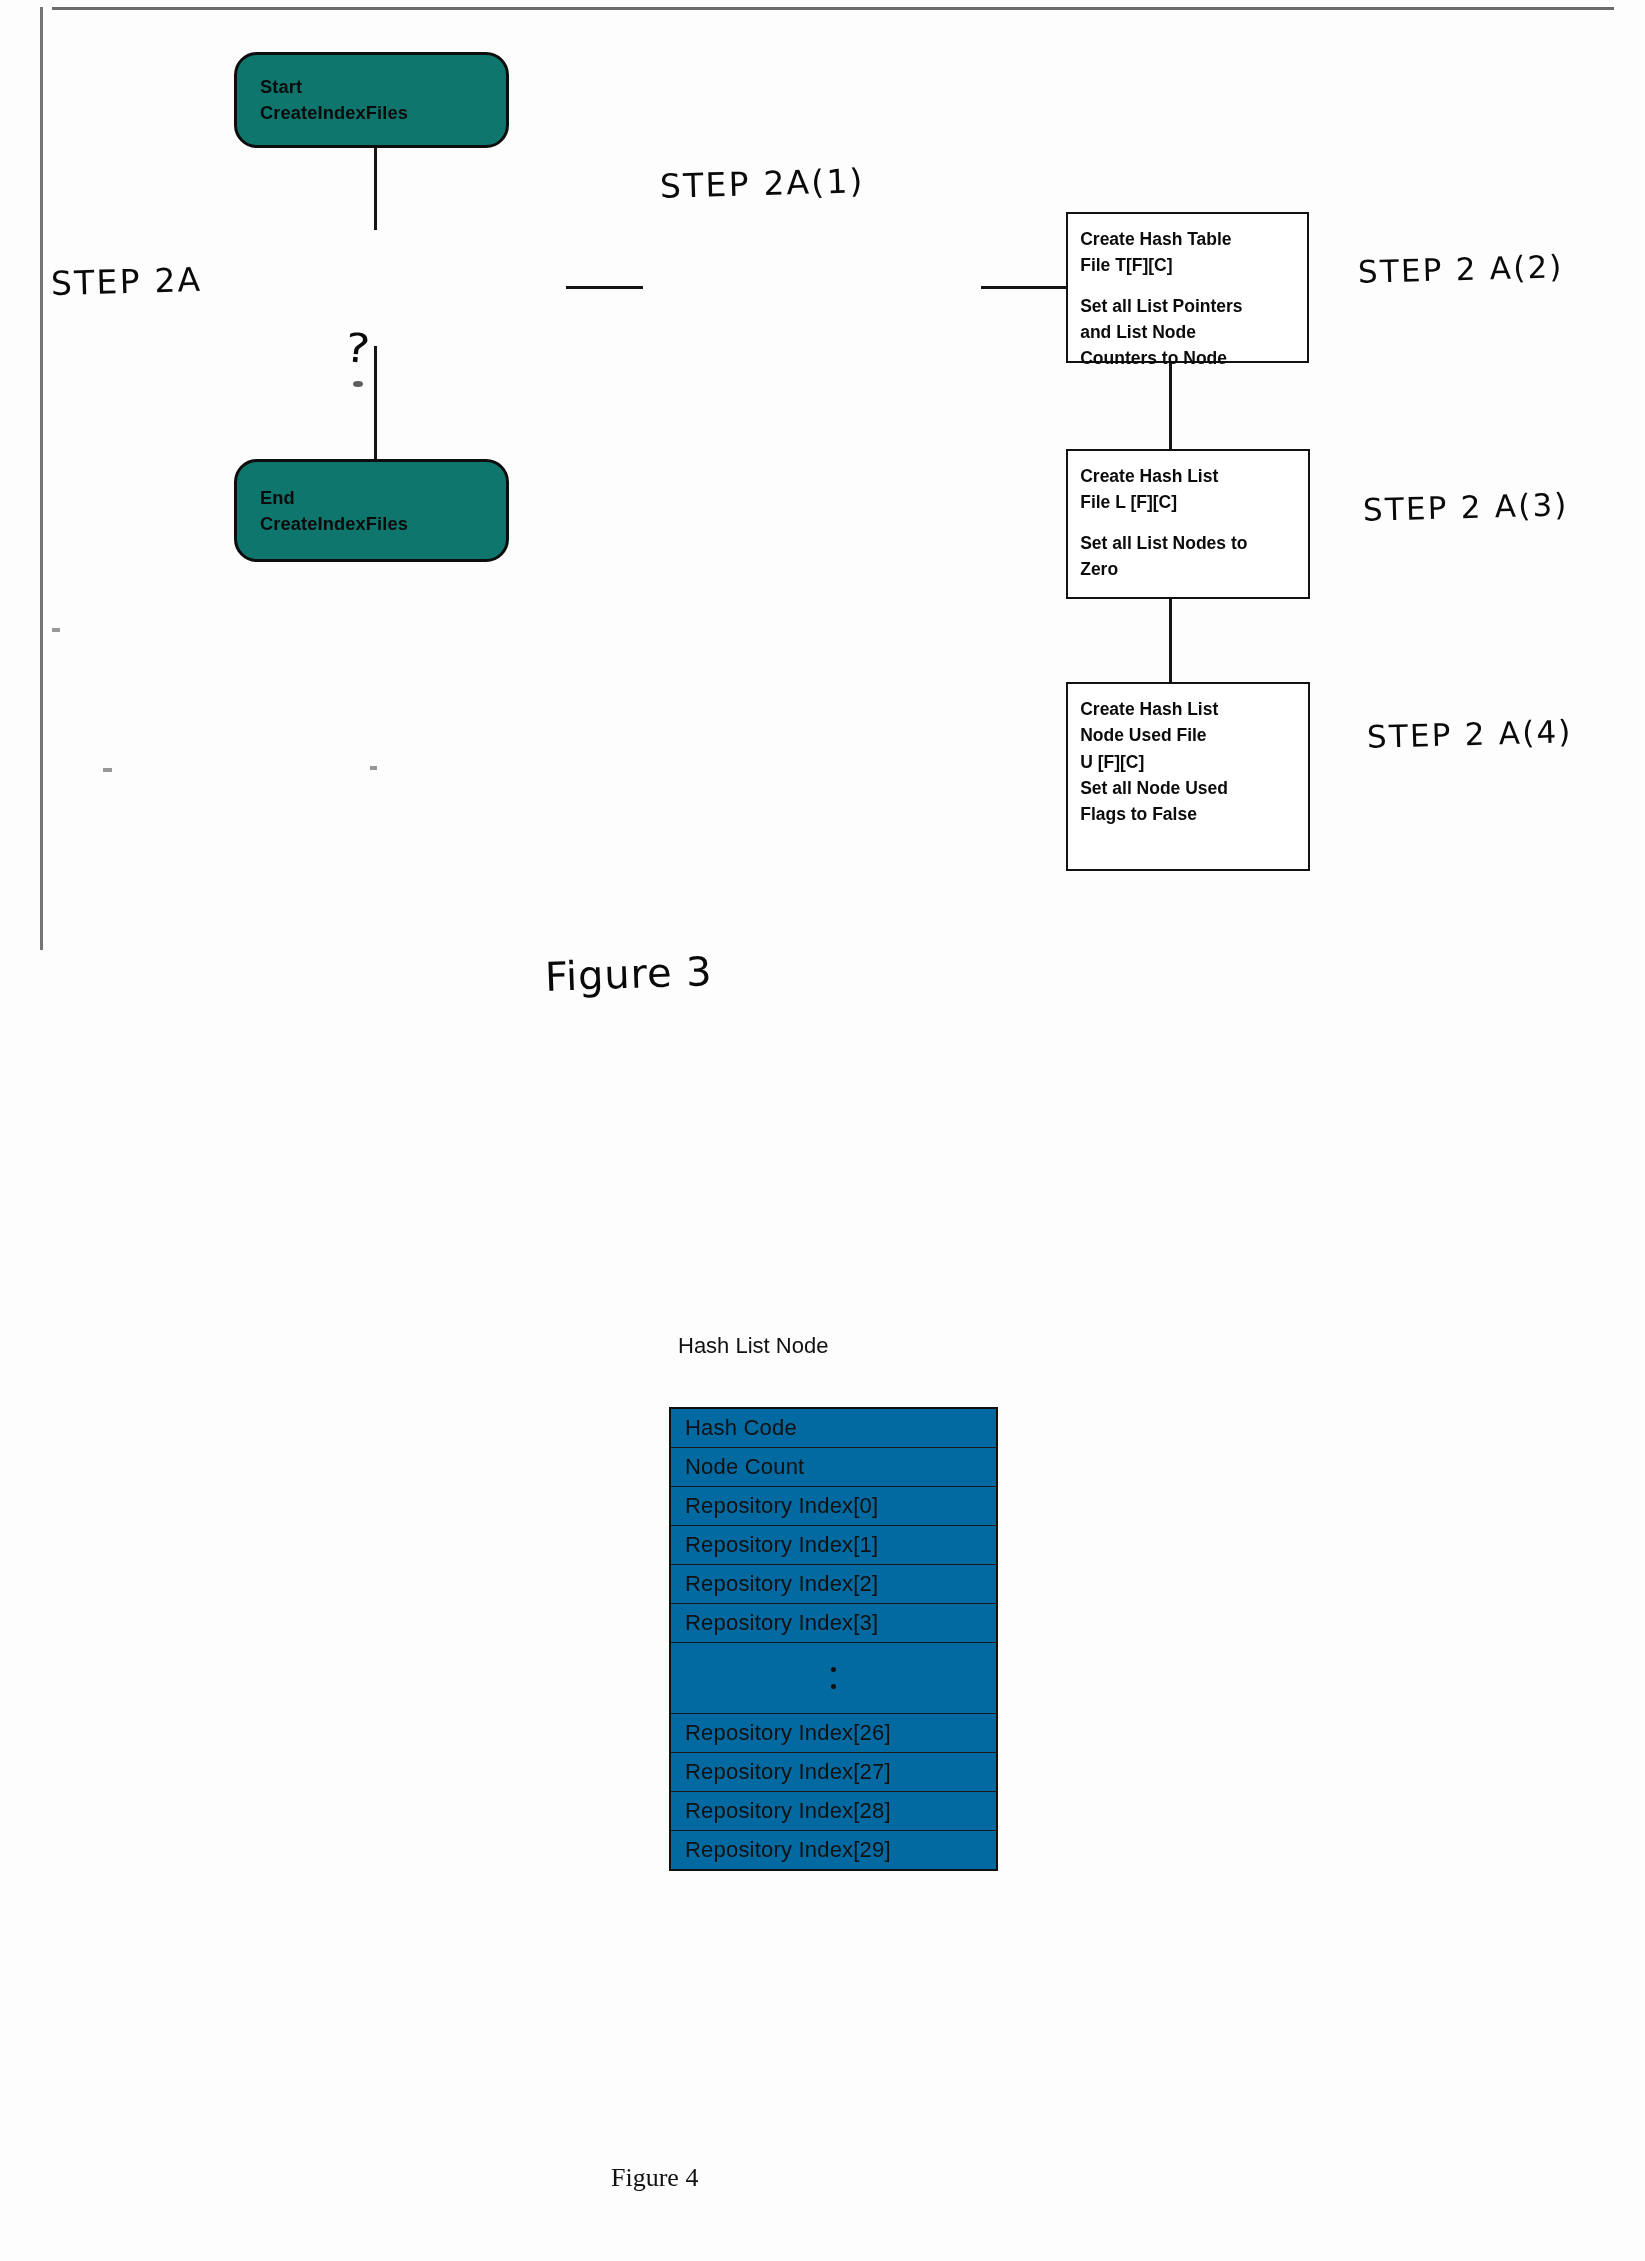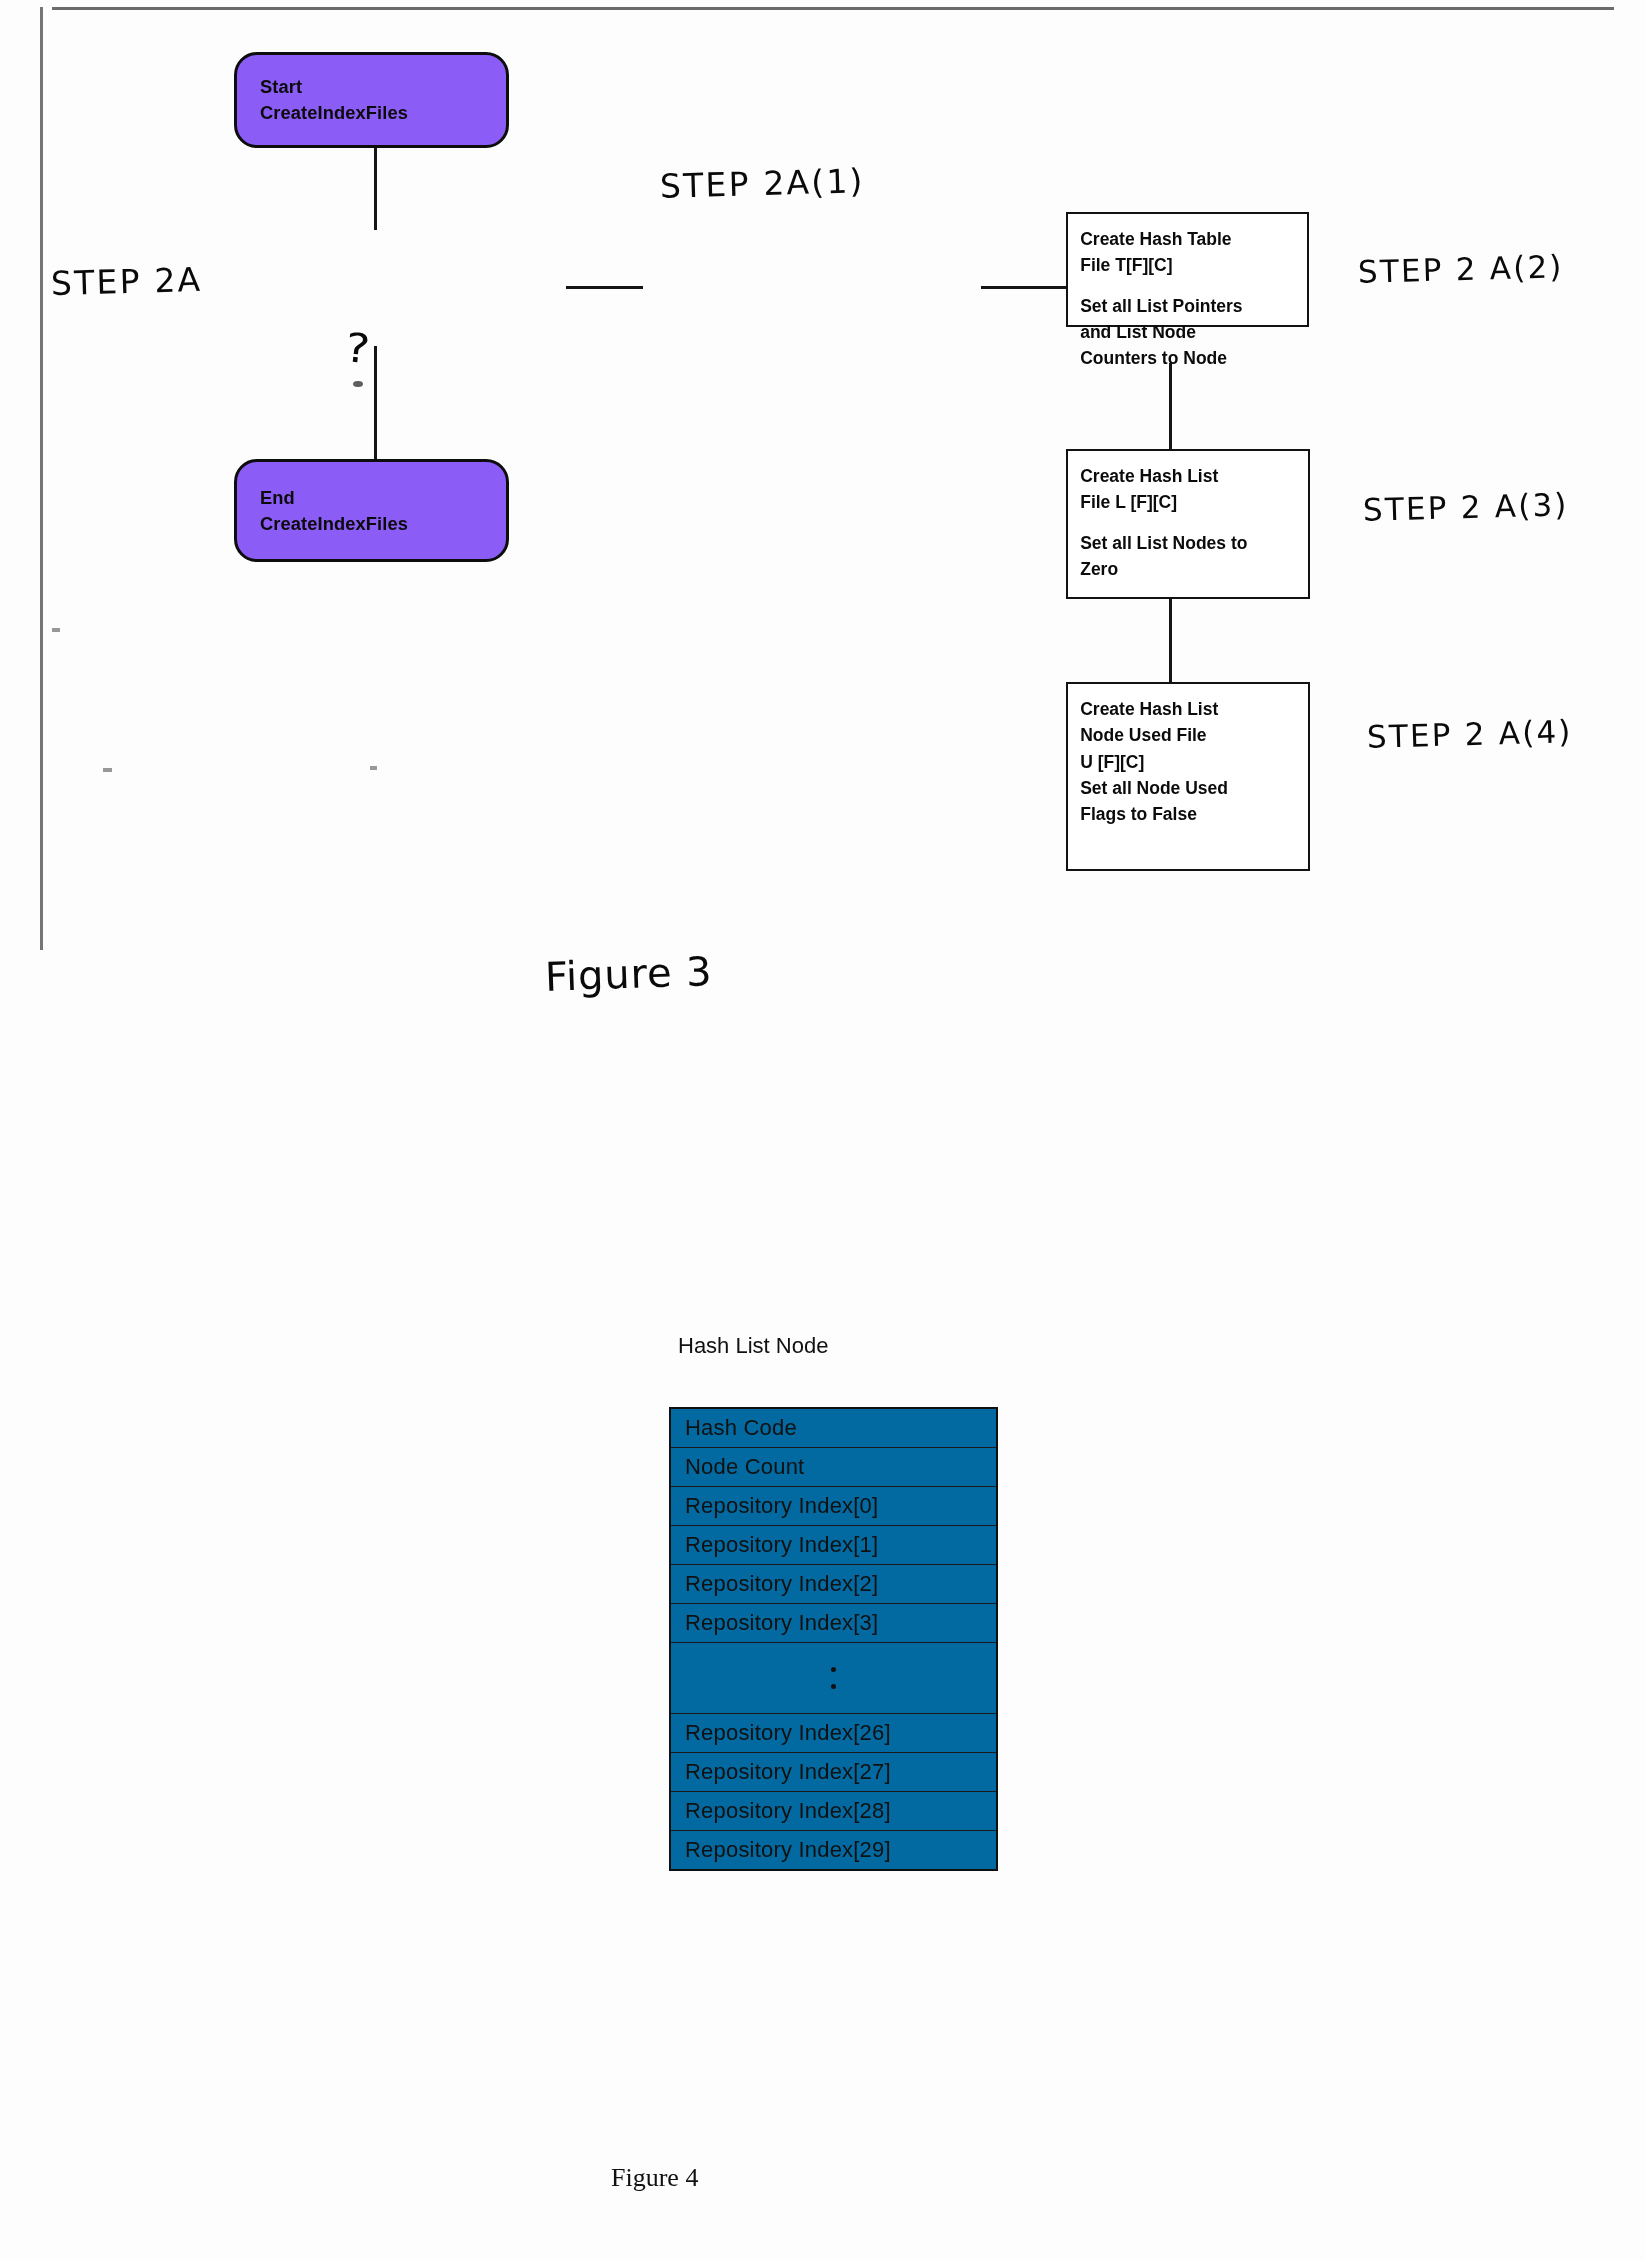--- a/index.html
+++ b/index.html
@@ -36,21 +36,21 @@
     width: 2.6px; height: 943px;
     background: #3a3a3a;
     opacity: .7;
   }
   .speck { position:absolute; background:#555; opacity:.6; }
 
   
   .term {
     border: 3.5px solid #0d0d0d;
     border-radius: 23px;
-    background: #8b5cf6;
+    background: #0f766e;
     display: flex;
     align-items: center;
   }
   .term-text {
     padding-left: 23px;
     font-size: 18.3px;
     line-height: 1.42;
     font-weight: 700;
     letter-spacing: 0.1px;
     color: #0b0b0b;
@@ -194,21 +194,21 @@
     </div>
   </div>
 
   <div class="line-h" style="left:566px; top:286px; width:77px;"></div>
 
   <div class="hand" style="left:660px; top:164px;">STEP 2A(1)</div>
 
 
   <div class="line-h" style="left:981px; top:286px; width:89px;"></div>
 
-  <div class="abs proc" style="left:1066px; top:212px; width:243px; height:115px;">
+  <div class="abs proc" style="left:1066px; top:212px; width:243px; height:151px;">
     <div class="proc-text">
       <div>Create Hash Table</div>
       <div>File T[F][C]</div>
       <span class="gap"></span>
       <div>Set all List Pointers</div>
       <div>and List Node</div>
       <div>Counters to Node</div>
     </div>
   </div>
 

